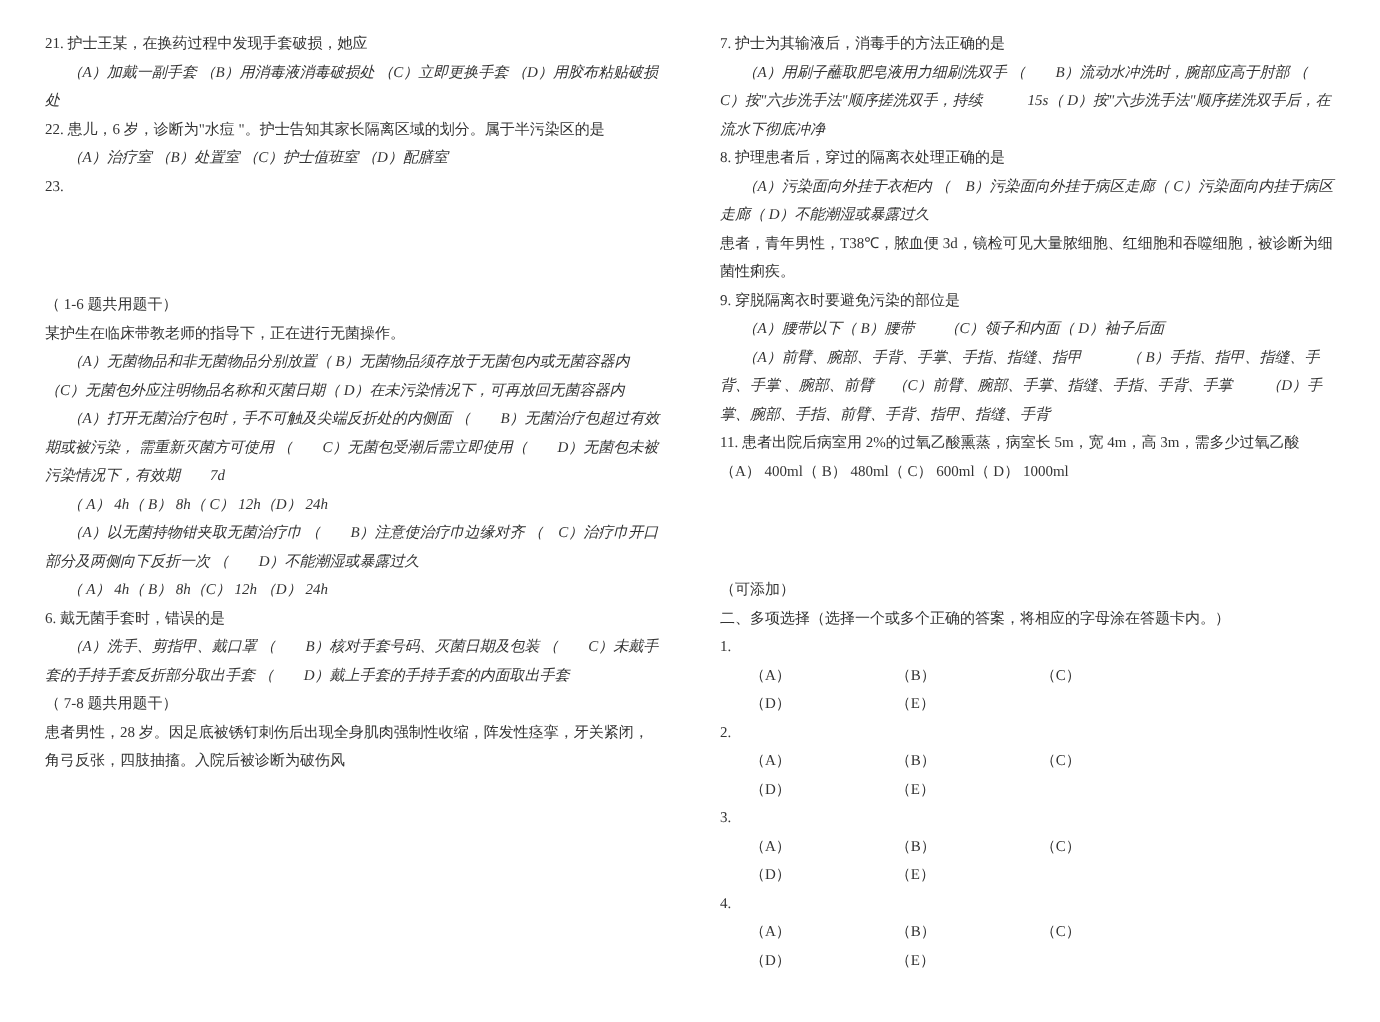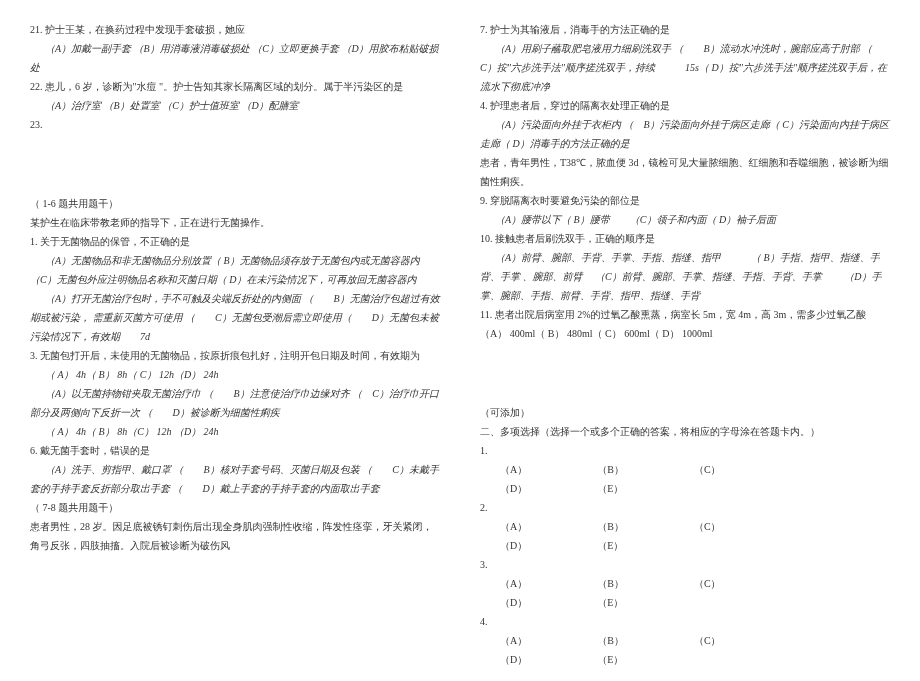--- a/index.html
+++ b/index.html
@@ -53,53 +53,50 @@
     <p class="line">22. 患儿，6 岁，诊断为"水痘 "。护士告知其家长隔离区域的划分。属于半污染区的是</p>
     <p class="line indent">（A）治疗室 （B）处置室 （C）护士值班室 （D）配膳室</p>
 
     <p class="line">23.</p>
 
     <div class="spacer"></div>
 
     <p class="line">（ 1-6 题共用题干）</p>
     <p class="line">某护生在临床带教老师的指导下，正在进行无菌操作。</p>
 
-    <p class="line">1. 关于无菌物品的保管，不正确的是</p>
     <p class="line indent">（A）无菌物品和非无菌物品分别放置（ B）无菌物品须存放于无菌包内或无菌容器内 （C）无菌包外应注明物品名称和灭菌日期（ D）在未污染情况下，可再放回无菌容器内</p>
 
     <p class="line indent">（A）打开无菌治疗包时，手不可触及尖端反折处的内侧面 （　　B）无菌治疗包超过有效期或被污染， 需重新灭菌方可使用 （　　C）无菌包受潮后需立即使用（　　D）无菌包未被污染情况下，有效期　　7d</p>
 
-    <p class="line">3. 无菌包打开后，未使用的无菌物品，按原折痕包扎好，注明开包日期及时间，有效期为</p>
     <p class="line indent">（ A） 4h（ B） 8h（ C） 12h（D） 24h</p>
 
-    <p class="line indent">（A）以无菌持物钳夹取无菌治疗巾 （　　B）注意使治疗巾边缘对齐 （　C）治疗巾开口部分及两侧向下反折一次 （　　D）被诊断为细菌性痢疾</p>
+    <p class="line indent">（A）以无菌持物钳夹取无菌治疗巾 （　　B）注意使治疗巾边缘对齐 （　C）治疗巾开口部分及两侧向下反折一次 （　　D）不能潮湿或暴露过久</p>
 
     <p class="line indent">（ A） 4h（ B） 8h（C） 12h （D） 24h</p>
 
     <p class="line">6. 戴无菌手套时，错误的是</p>
     <p class="line indent">（A）洗手、剪指甲、戴口罩 （　　B）核对手套号码、灭菌日期及包装 （　　C）未戴手套的手持手套反折部分取出手套 （　　D）戴上手套的手持手套的内面取出手套</p>
 
     <p class="line">（ 7-8 题共用题干）</p>
     <p class="line">患者男性，28 岁。因足底被锈钉刺伤后出现全身肌肉强制性收缩，阵发性痉挛，牙关紧闭，角弓反张，四肢抽搐。入院后被诊断为破伤风</p>
   </div>
 
   <div class="col">
 
     <p class="line">7. 护士为其输液后，消毒手的方法正确的是</p>
     <p class="line indent">（A）用刷子蘸取肥皂液用力细刷洗双手 （　　B）流动水冲洗时，腕部应高于肘部 （　C）按"六步洗手法"顺序搓洗双手，持续　　　15s（ D）按"六步洗手法"顺序搓洗双手后，在流水下彻底冲净</p>
 
-    <p class="line">4. 护理患者后，穿过的隔离衣处理正确的是</p>
-    <p class="line indent">（A）污染面向外挂于衣柜内 （　B）污染面向外挂于病区走廊（ C）污染面向内挂于病区走廊（ D）消毒手的方法正确的是</p>
+    <p class="line">8. 护理患者后，穿过的隔离衣处理正确的是</p>
+    <p class="line indent">（A）污染面向外挂于衣柜内 （　B）污染面向外挂于病区走廊（ C）污染面向内挂于病区走廊（ D）不能潮湿或暴露过久</p>
 
     <p class="line">患者，青年男性，T38℃，脓血便 3d，镜检可见大量脓细胞、红细胞和吞噬细胞，被诊断为细菌性痢疾。</p>
 
     <p class="line">9. 穿脱隔离衣时要避免污染的部位是</p>
     <p class="line indent">（A）腰带以下（ B）腰带　　（C）领子和内面（ D）袖子后面</p>
 
-    <p class="line">10. 接触患者后刷洗双手，正确的顺序是</p>
     <p class="line indent">（A）前臂、腕部、手背、手掌、手指、指缝、指甲　　　（ B）手指、指甲、指缝、手背、手掌 、腕部、前臂 　（C）前臂、腕部、手掌、指缝、手指、手背、手掌 　　（D）手掌、腕部、手指、前臂、手背、指甲、指缝、手背</p>
 
     <p class="line">11. 患者出院后病室用 2%的过氧乙酸熏蒸，病室长 5m，宽 4m，高 3m，需多少过氧乙酸（A） 400ml（ B） 480ml（ C） 600ml（ D） 1000ml</p>
 
     <div class="spacer"></div>
 
     <p class="line">（可添加）</p>
     <p class="line">二、多项选择（选择一个或多个正确的答案，将相应的字母涂在答题卡内。）</p>
 
     <p class="line">1.</p>

